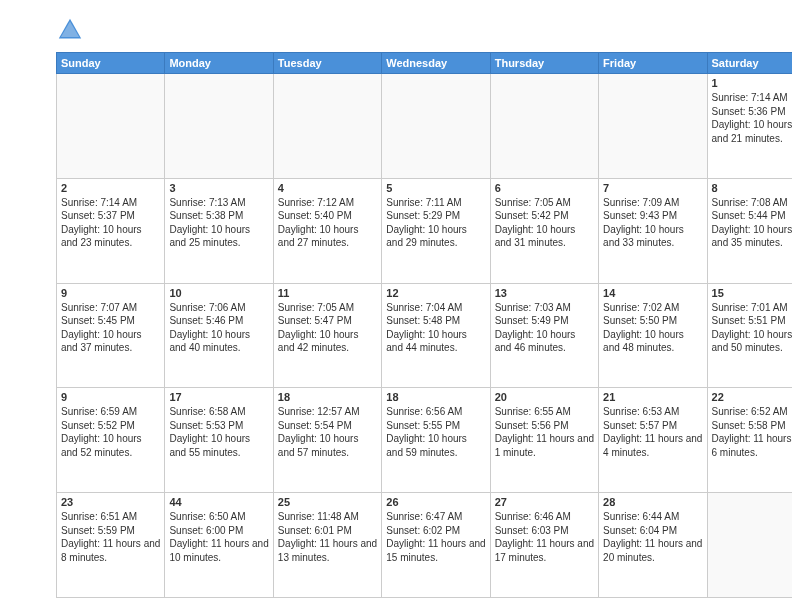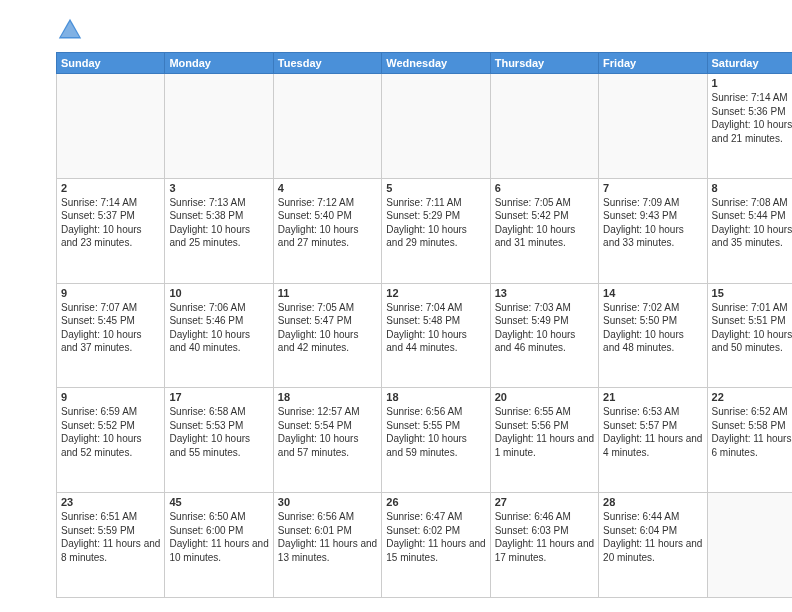--- a/index.html
+++ b/index.html
@@ -304,29 +304,29 @@
         </tr>
         <tr>
           <td>
             <span class="day-num">23</span>
             <div class="day-info">Sunrise: 6:51 AM
 Sunset: 5:59 PM
 Daylight: 11 hours
 and 8 minutes.</div>
           </td>
           <td>
-            <span class="day-num">45</span>
+            <span class="day-num">44</span>
             <div class="day-info">Sunrise: 6:50 AM
 Sunset: 6:00 PM
 Daylight: 11 hours
 and 10 minutes.</div>
           </td>
           <td>
-            <span class="day-num">30</span>
-            <div class="day-info">Sunrise: 6:56 AM
+            <span class="day-num">25</span>
+            <div class="day-info">Sunrise: 11:48 AM
 Sunset: 6:01 PM
 Daylight: 11 hours
 and 13 minutes.</div>
           </td>
           <td>
             <span class="day-num">26</span>
             <div class="day-info">Sunrise: 6:47 AM
 Sunset: 6:02 PM
 Daylight: 11 hours
 and 15 minutes.</div>

